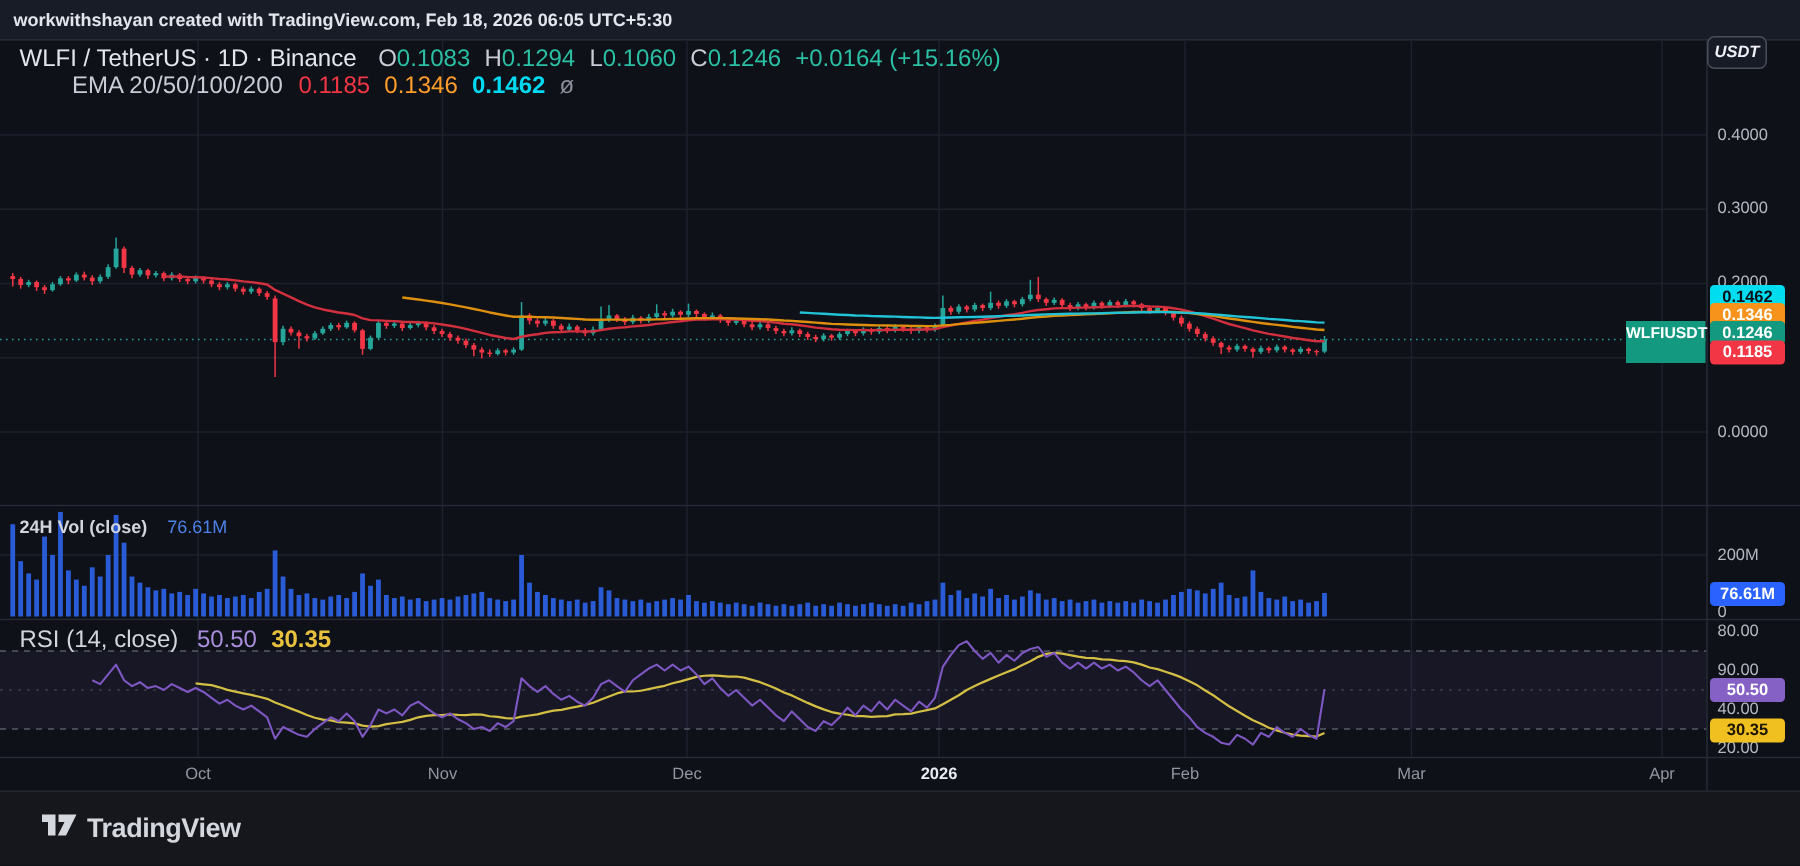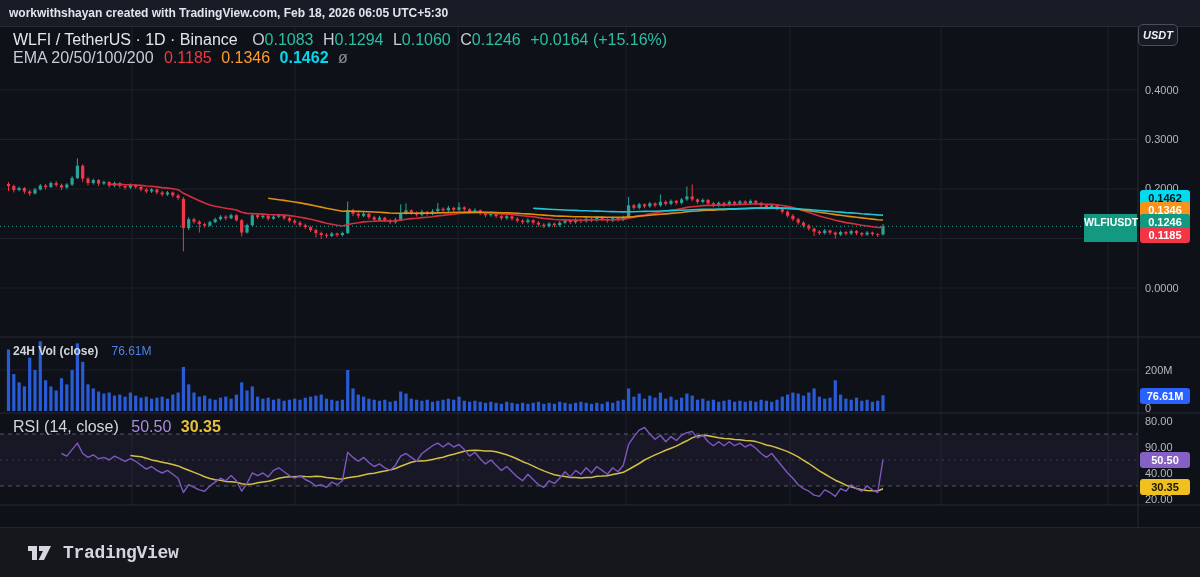--- a/index.html
+++ b/index.html
@@ -24,21 +24,21 @@
   .right-axis{position:absolute;left:1139px;top:27px;width:61px;height:500px;}
   .ax{position:absolute;left:6px;font-size:11px;color:#b4b7c1;height:16px;line-height:16px;}
   .ax.tag{left:1px;width:50px;text-align:center;border-radius:3px;font-weight:700;}
   .symbol-tag{position:absolute;left:1084px;top:214px;width:53px;height:28px;background:#149981;
               color:#fff;font-size:10.5px;font-weight:700;text-align:center;line-height:16px;border-radius:0;}
   .time-strip{position:absolute;left:0;top:505px;width:1138px;height:22px;}
   .month{position:absolute;top:5px;width:44px;margin-left:-22px;text-align:center;font-size:11px;color:#9196a1;}
   .month.major{color:#e8ebf1;font-weight:700;}
   .bottom-bar{position:absolute;left:0;top:527px;width:1200px;height:50px;background:#15171d;
               border-top:1px solid #23262e;display:flex;align-items:center;padding-left:28px;box-sizing:border-box;}
-  .logo{display:flex;align-items:center;gap:9px;cursor:pointer;font-family:Liberation Mono, monospace;}
+  .logo{display:flex;align-items:flex-start;gap:4px;cursor:pointer;}
   .logo-text{font-size:18px;font-weight:700;color:#d4d7dd;letter-spacing:-0.3px;}
 </style>
 </head>
 <body>
 
 <div class="screen">
 
   <div class="top-strip">
     <span>workwithshayan created with TradingView.com, Feb 18, 2026 06:05 UTC+5:30</span>
   </div>
@@ -574,21 +574,21 @@
   <div class="legend">
     <div class="row">
       <span style="color:#e3e6ed;">WLFI / TetherUS · 1D · Binance</span><span class="sep-gap"></span>
       <span style="color:#c8ccd6;">O</span><span class="teal">0.1083</span><span class="sm-gap"></span>
       <span style="color:#c8ccd6;">H</span><span class="teal">0.1294</span><span class="sm-gap"></span>
       <span style="color:#c8ccd6;">L</span><span class="teal">0.1060</span><span class="sm-gap"></span>
       <span style="color:#c8ccd6;">C</span><span class="teal">0.1246</span><span class="sm-gap"></span>
       <span class="grn">+0.0164 (+15.16%)</span>
     </div>
     <div class="row">
-      <span style="color:#c8ccd6;">EMA 20/50/100/200</span><span class="sep-gap" style="width:6px;"></span>
+      <span style="color:#c8ccd6;margin-left:35px;">EMA 20/50/100/200</span><span class="sep-gap" style="width:6px;"></span>
       <span class="red">0.1185</span><span class="sm-gap"></span>
       <span class="org">0.1346</span><span class="sm-gap"></span>
       <span class="cyn">0.1462</span><span class="sm-gap"></span>
       <span class="gry">ø</span>
     </div>
   </div>
 
   <div class="vol-legend">
     <span style="color:#d2d5de;font-weight:bold;">24H Vol (close)</span><span class="sep-gap"></span>
     <span class="blu">76.61M</span>
@@ -617,20 +617,29 @@
       <div class="ax" style="top: 386px;">80.00</div>
       <div class="ax" style="top: 412px;">90.00</div>
       <div class="ax" style="top: 438px;">40.00</div>
       <div class="ax" style="top: 464px;">20.00</div>
       <div class="ax tag" style="top: 425px; background: rgb(133, 97, 197); color: rgb(255, 255, 255);">50.50</div>
       <div class="ax tag" style="top: 452px; background: rgb(240, 192, 32); color: rgb(26, 20, 0);">30.35</div>
     </div>
 
   <div class="symbol-tag">WLFIUSDT</div>
 
+  <div class="time-strip" id="time-strip">
+      <div class="month" style="left: 132px;">Oct</div>
+      <div class="month" style="left: 295px;">Nov</div>
+      <div class="month" style="left: 458px;">Dec</div>
+      <div class="month major" style="left: 626px;">2026</div>
+      <div class="month" style="left: 790px;">Feb</div>
+      <div class="month" style="left: 941px;">Mar</div>
+      <div class="month" style="left: 1108px;">Apr</div>
+    </div>
 
   <div class="bottom-bar">
     <div class="logo">
       <svg width="26" height="16" viewBox="0 0 26 16">
         <path d="M0 1 H9 V15 H4 V6 H0 Z" fill="#d4d7dd"></path>
         <path d="M11 1 H23 L16 15 H10.5 L15 6 H11 Z" fill="#d4d7dd"></path>
       </svg>
       <span class="logo-text">TradingView</span>
     </div>
   </div>

